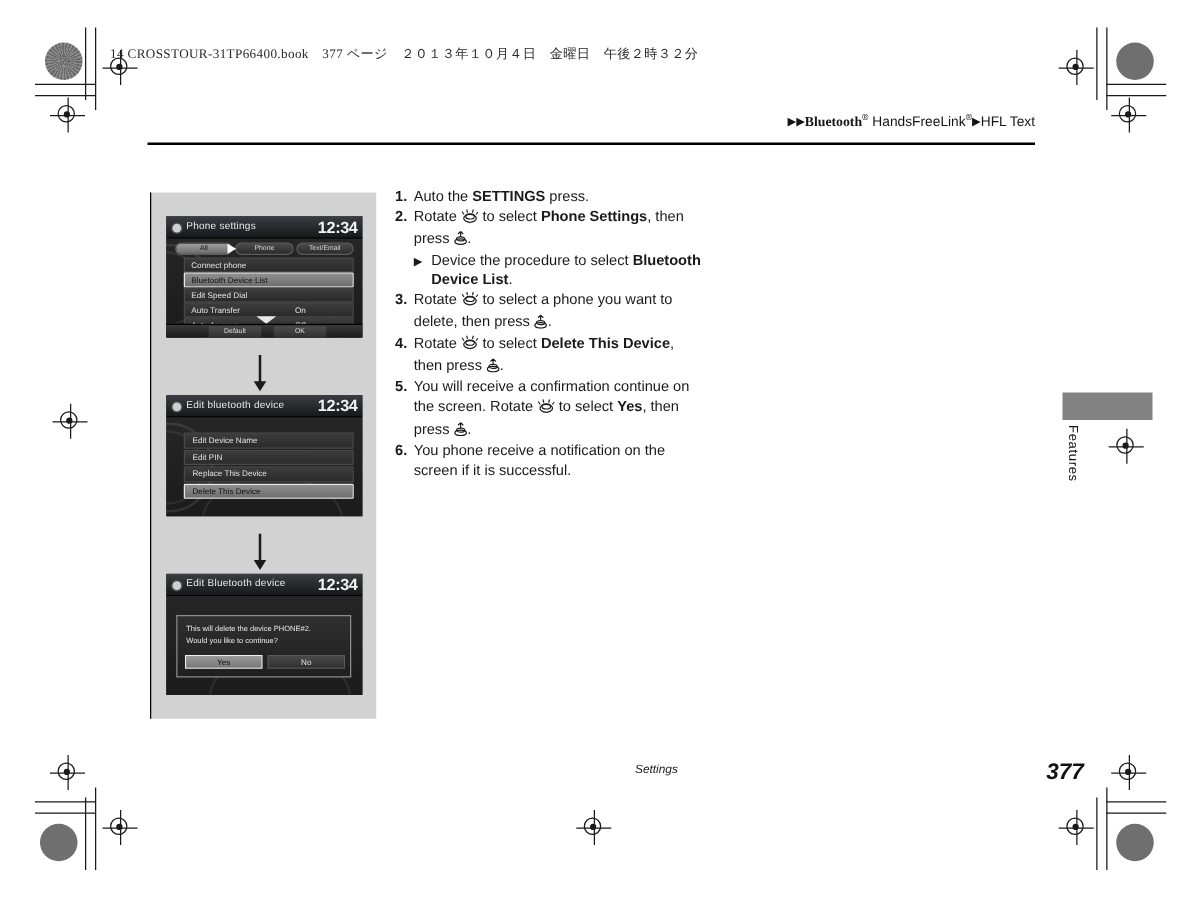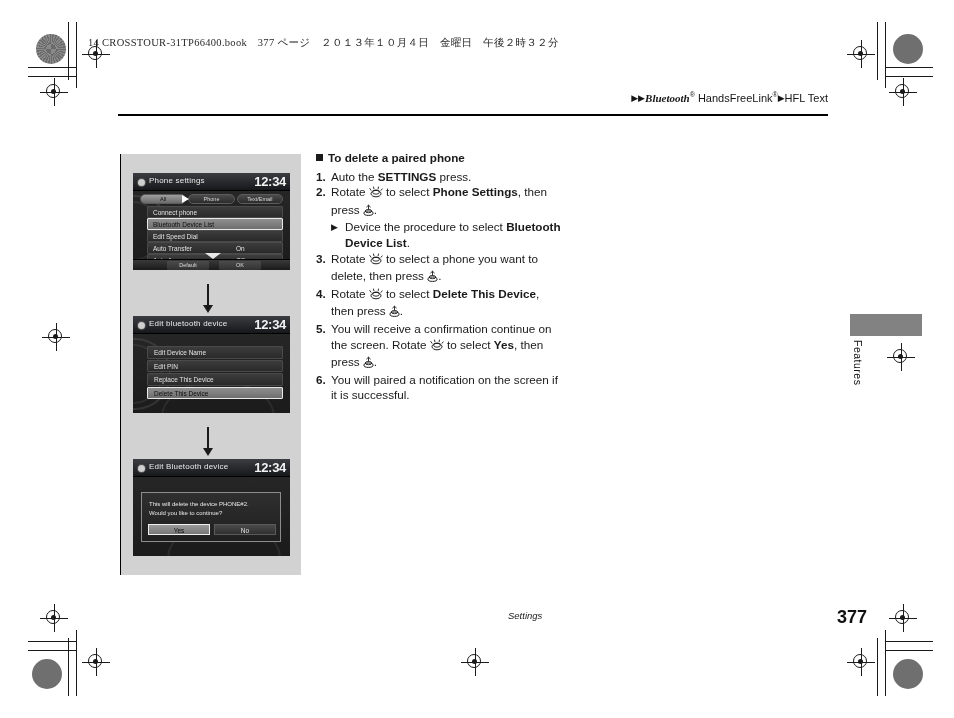--- a/index.html
+++ b/index.html
@@ -75,21 +75,20 @@
   .running-head {
     position: absolute;
     right: 126px;
     top: 91px;
     font-size: 11px;
     color: #151515;
     white-space: nowrap;
   }
   .running-head .bt {
     font-family: "Liberation Serif", serif;
-    font-style: italic;
     font-weight: bold;
     margin-top: 16px;
   }
   .running-head .tri {
     font-size: 9px;
     position: relative;
     top: -1px;
   }
   .sup { font-size: 7px; vertical-align: super; }
 
@@ -435,20 +434,21 @@
     font-style: italic;
     color: #1a1a1a;
   }
   .pageno {
     position: absolute;
     right: 87px;
     top: 607px;
     font-size: 18px;
     font-weight: bold;
     color: #111;
+    font-style: italic;
   }
 </style>
 </head>
 <body>
 
 <div class="dot textured" style="left:36px; top:34px;"></div>
 <div class="dot" style="left:893px; top:34px;"></div>
 <div class="dot" style="left:32px; top:659px;"></div>
 <div class="dot" style="left:893px; top:659px;"></div>
 
@@ -612,23 +612,20 @@
       </div>
       <div class="btns">
         <div class="db sel">Yes</div>
         <div class="db">No</div>
       </div>
     </div>
   </div>
 </div>
 
 <div class="instr">
-  <div class="sec-head">
-    <span class="sq"></span><span>To delete a paired phone</span>
-  </div>
   <div id="steps-host">
       <div class="step">
         <span class="num">1.</span>
         <span class="txt"><span>Auto the </span><b>SETTINGS</b><span> press.</span></span>
       </div>
       <div class="step">
         <span class="num">2.</span>
         <span class="txt"><span>Rotate </span><span class="glyph"><svg width="14" height="12" viewBox="0 0 14 12">
               <ellipse cx="7" cy="7.6" rx="5" ry="3.2" fill="none" stroke="#1a1a1a" stroke-width="1"></ellipse>
               <ellipse cx="7" cy="6.1" rx="3.4" ry="2.1" fill="none" stroke="#1a1a1a" stroke-width="0.9"></ellipse>
@@ -674,19 +671,19 @@
               <ellipse cx="7" cy="6.1" rx="3.4" ry="2.1" fill="none" stroke="#1a1a1a" stroke-width="0.9"></ellipse>
               <path d="M2.2 4.6 L0.6 2.2 M5 3.2 L4.4 0.6 M9 3.2 L9.6 0.6 M11.8 4.6 L13.4 2.6" stroke="#1a1a1a" stroke-width="0.9" fill="none"></path>
             </svg></span><span> to select </span><b>Yes</b><span>, then press </span><span class="glyph"><svg width="11" height="12" viewBox="0 0 11 12">
               <ellipse cx="5.5" cy="9.2" rx="4.6" ry="2.2" fill="none" stroke="#1a1a1a" stroke-width="1"></ellipse>
               <ellipse cx="5.5" cy="7.1" rx="3.3" ry="1.6" fill="none" stroke="#1a1a1a" stroke-width="0.9"></ellipse>
               <path d="M5.5 5.6 L5.5 1.2 M5.5 1.2 L3.4 3.2 M5.5 1.2 L7.6 3.2" stroke="#1a1a1a" stroke-width="0.9" fill="none"></path>
             </svg></span><span>.</span></span>
       </div>
       <div class="step">
         <span class="num">6.</span>
-        <span class="txt"><span>You will paired a notification on the screen if it is successful.</span></span>
+        <span class="txt"><span>You phone receive a notification on the screen if it is successful.</span></span>
       </div>
     </div>
 </div>
 
 <div class="continued">Settings</div>
 <div class="pageno">377</div>
 
 </body></html>

